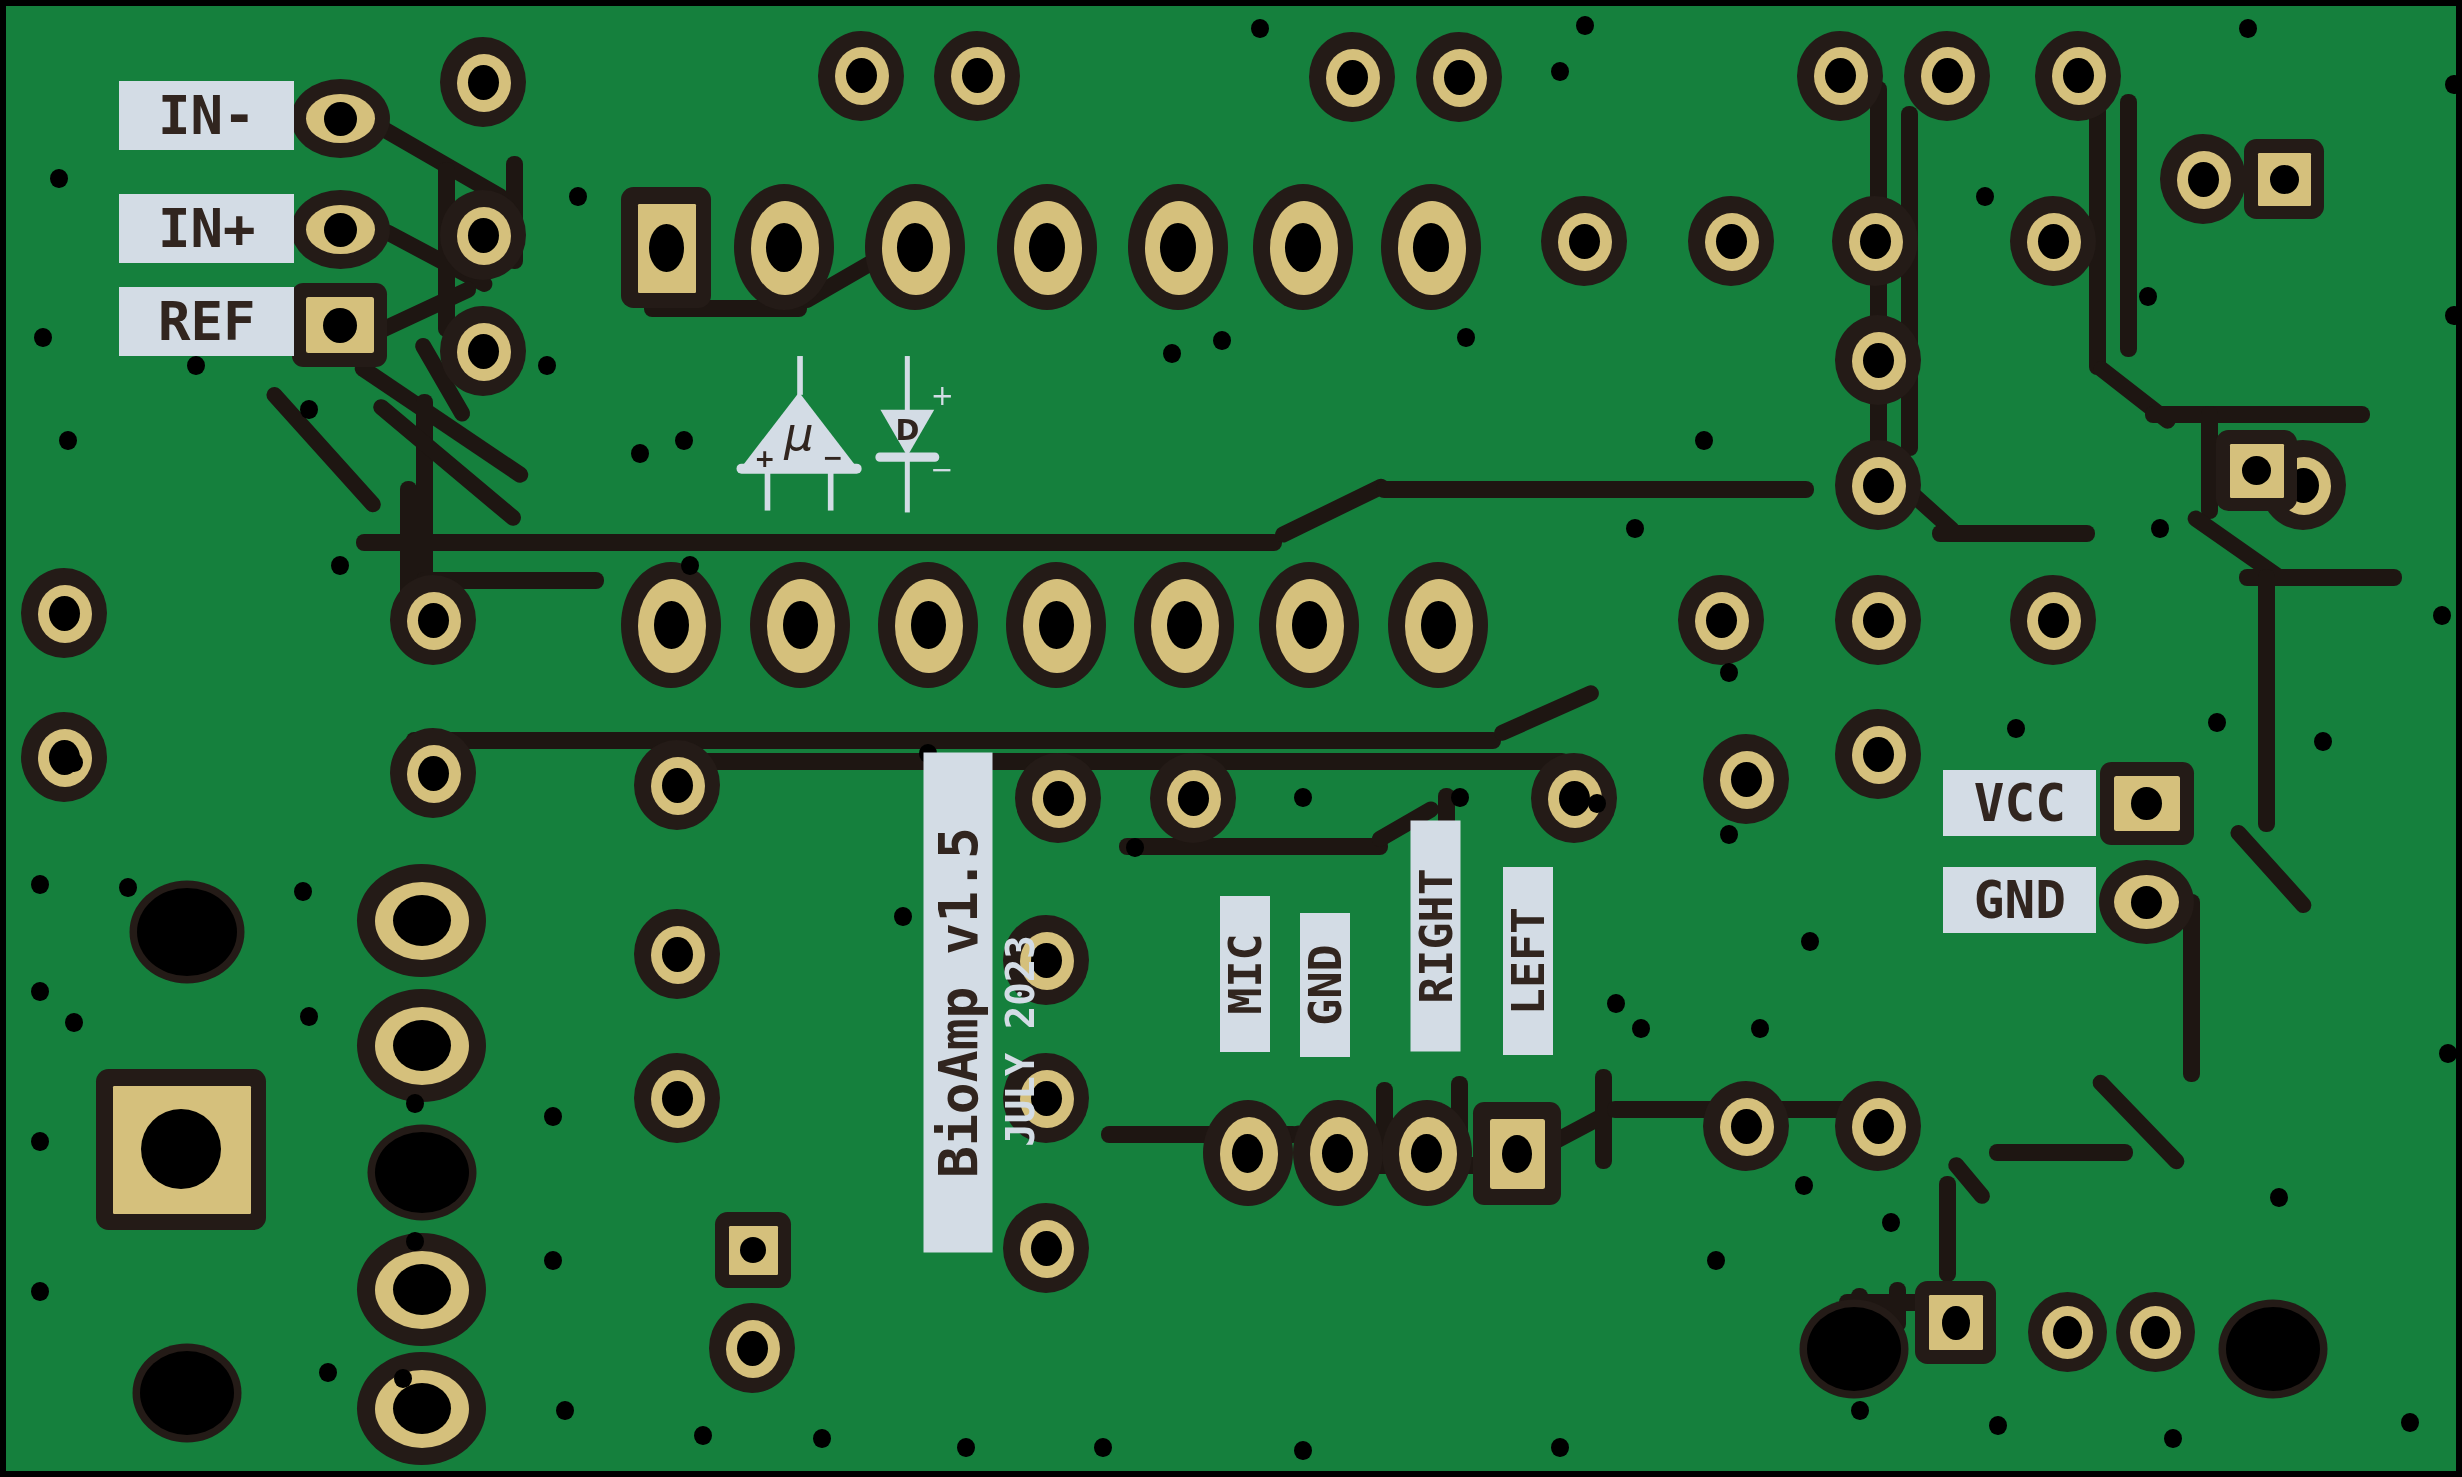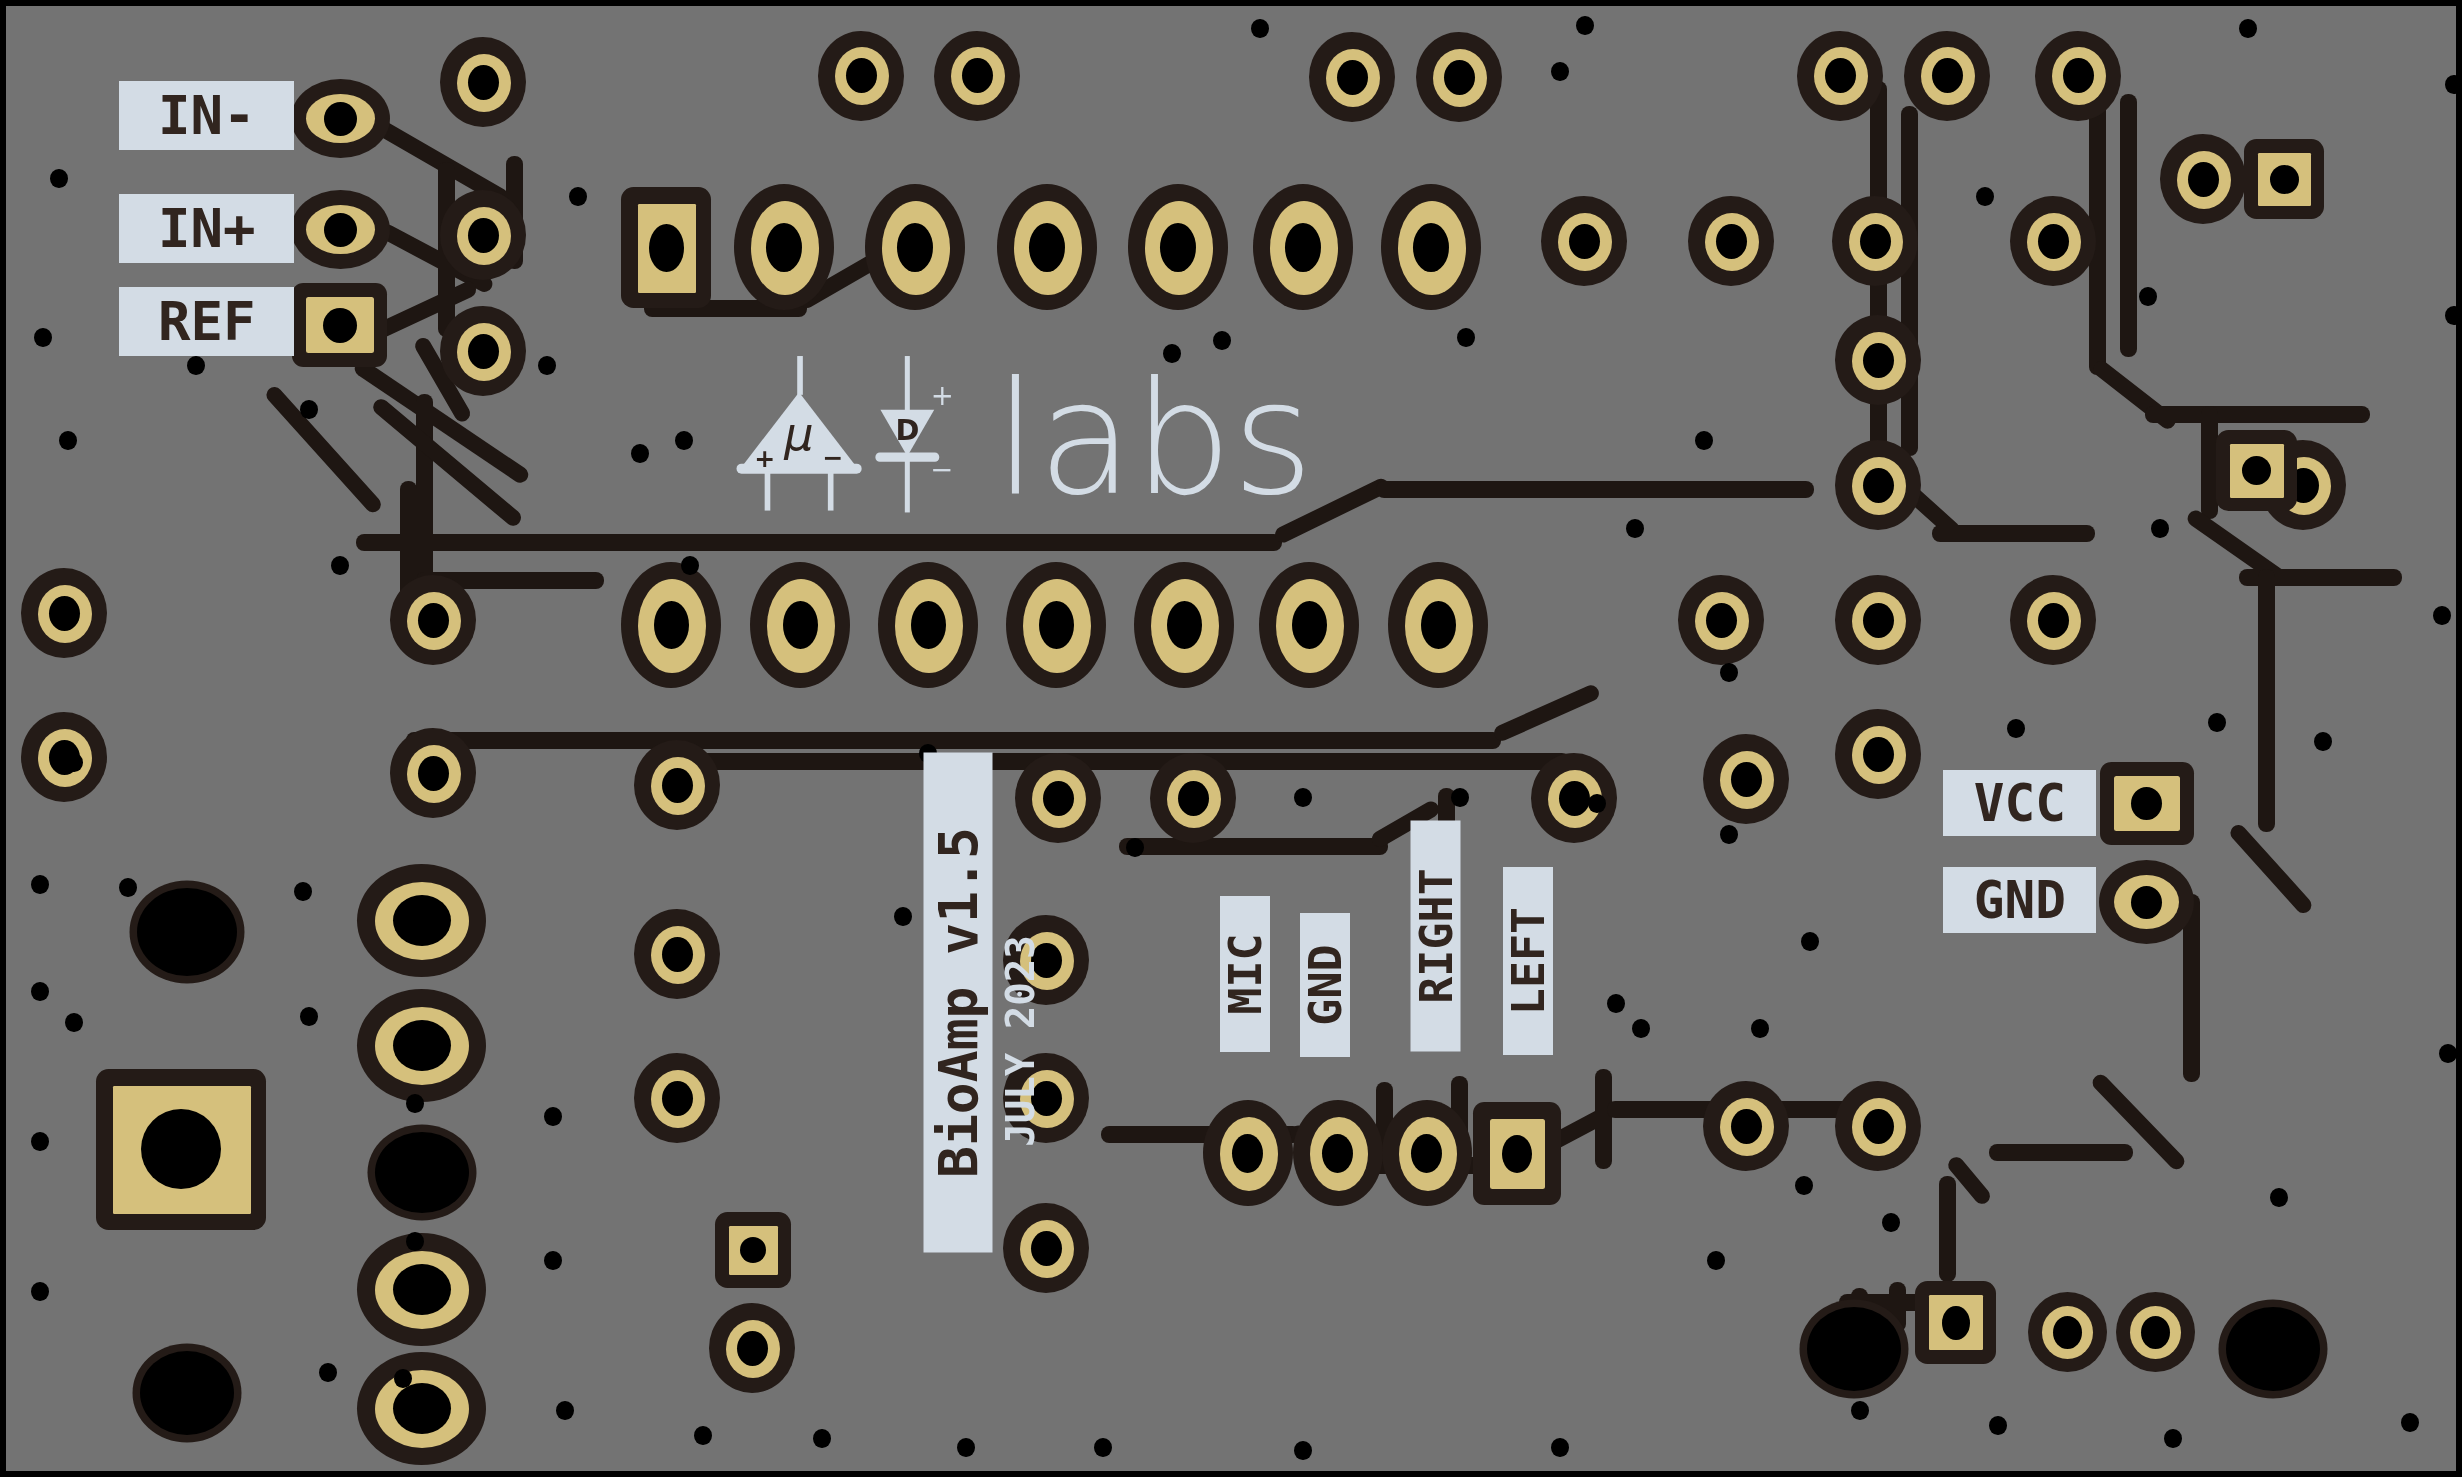--- a/index.html
+++ b/index.html
@@ -7,21 +7,21 @@
   #board-wrap{
     position:relative;
     width:2462px;height:1477px;
     background:#000000;
     overflow:hidden;
   }
   #pcb{
     position:absolute;
     left:6.3px;top:6.3px;
     width:2450px;height:1465px;
-    background:#737373;
+    background:#15803d;
     overflow:hidden;
   }
   
   .trace{
     position:absolute;
     background:#1e1612;
     pointer-events:none;
   }
   .trace-h{height:16.3px;border-radius:8.1px;}
   .trace-v{width:16.3px;border-radius:8.1px;}
@@ -632,18 +632,17 @@
         <g>
           <rect x="297" y="0" width="8" height="90" fill="#d3dce5"></rect>
           <path d="M 258 86 L 344 86 L 301 160 Z" fill="#d3dce5"></path>
           <rect x="250" y="154" width="102" height="15" rx="7" fill="#d3dce5"></rect>
           <rect x="297" y="166" width="8" height="84" fill="#d3dce5"></rect>
           <text x="301" y="135" font-family="DejaVu Sans, sans-serif" font-size="46" font-weight="700" fill="#31251f" text-anchor="middle">D</text>
           <text x="357" y="78" font-family="DejaVu Sans, sans-serif" font-size="44" font-weight="400" fill="#d3dce5" text-anchor="middle">+</text>
           <text x="356" y="196" font-family="DejaVu Sans, sans-serif" font-size="44" font-weight="400" fill="#d3dce5" text-anchor="middle">−</text>
         </g>
       </svg>
-      <div class="logo-txt" style="left:275px;top:5px;font-size:156px;">labs</div>
     </div>
 
   </div>
 </div>
 
 
 </body></html>

